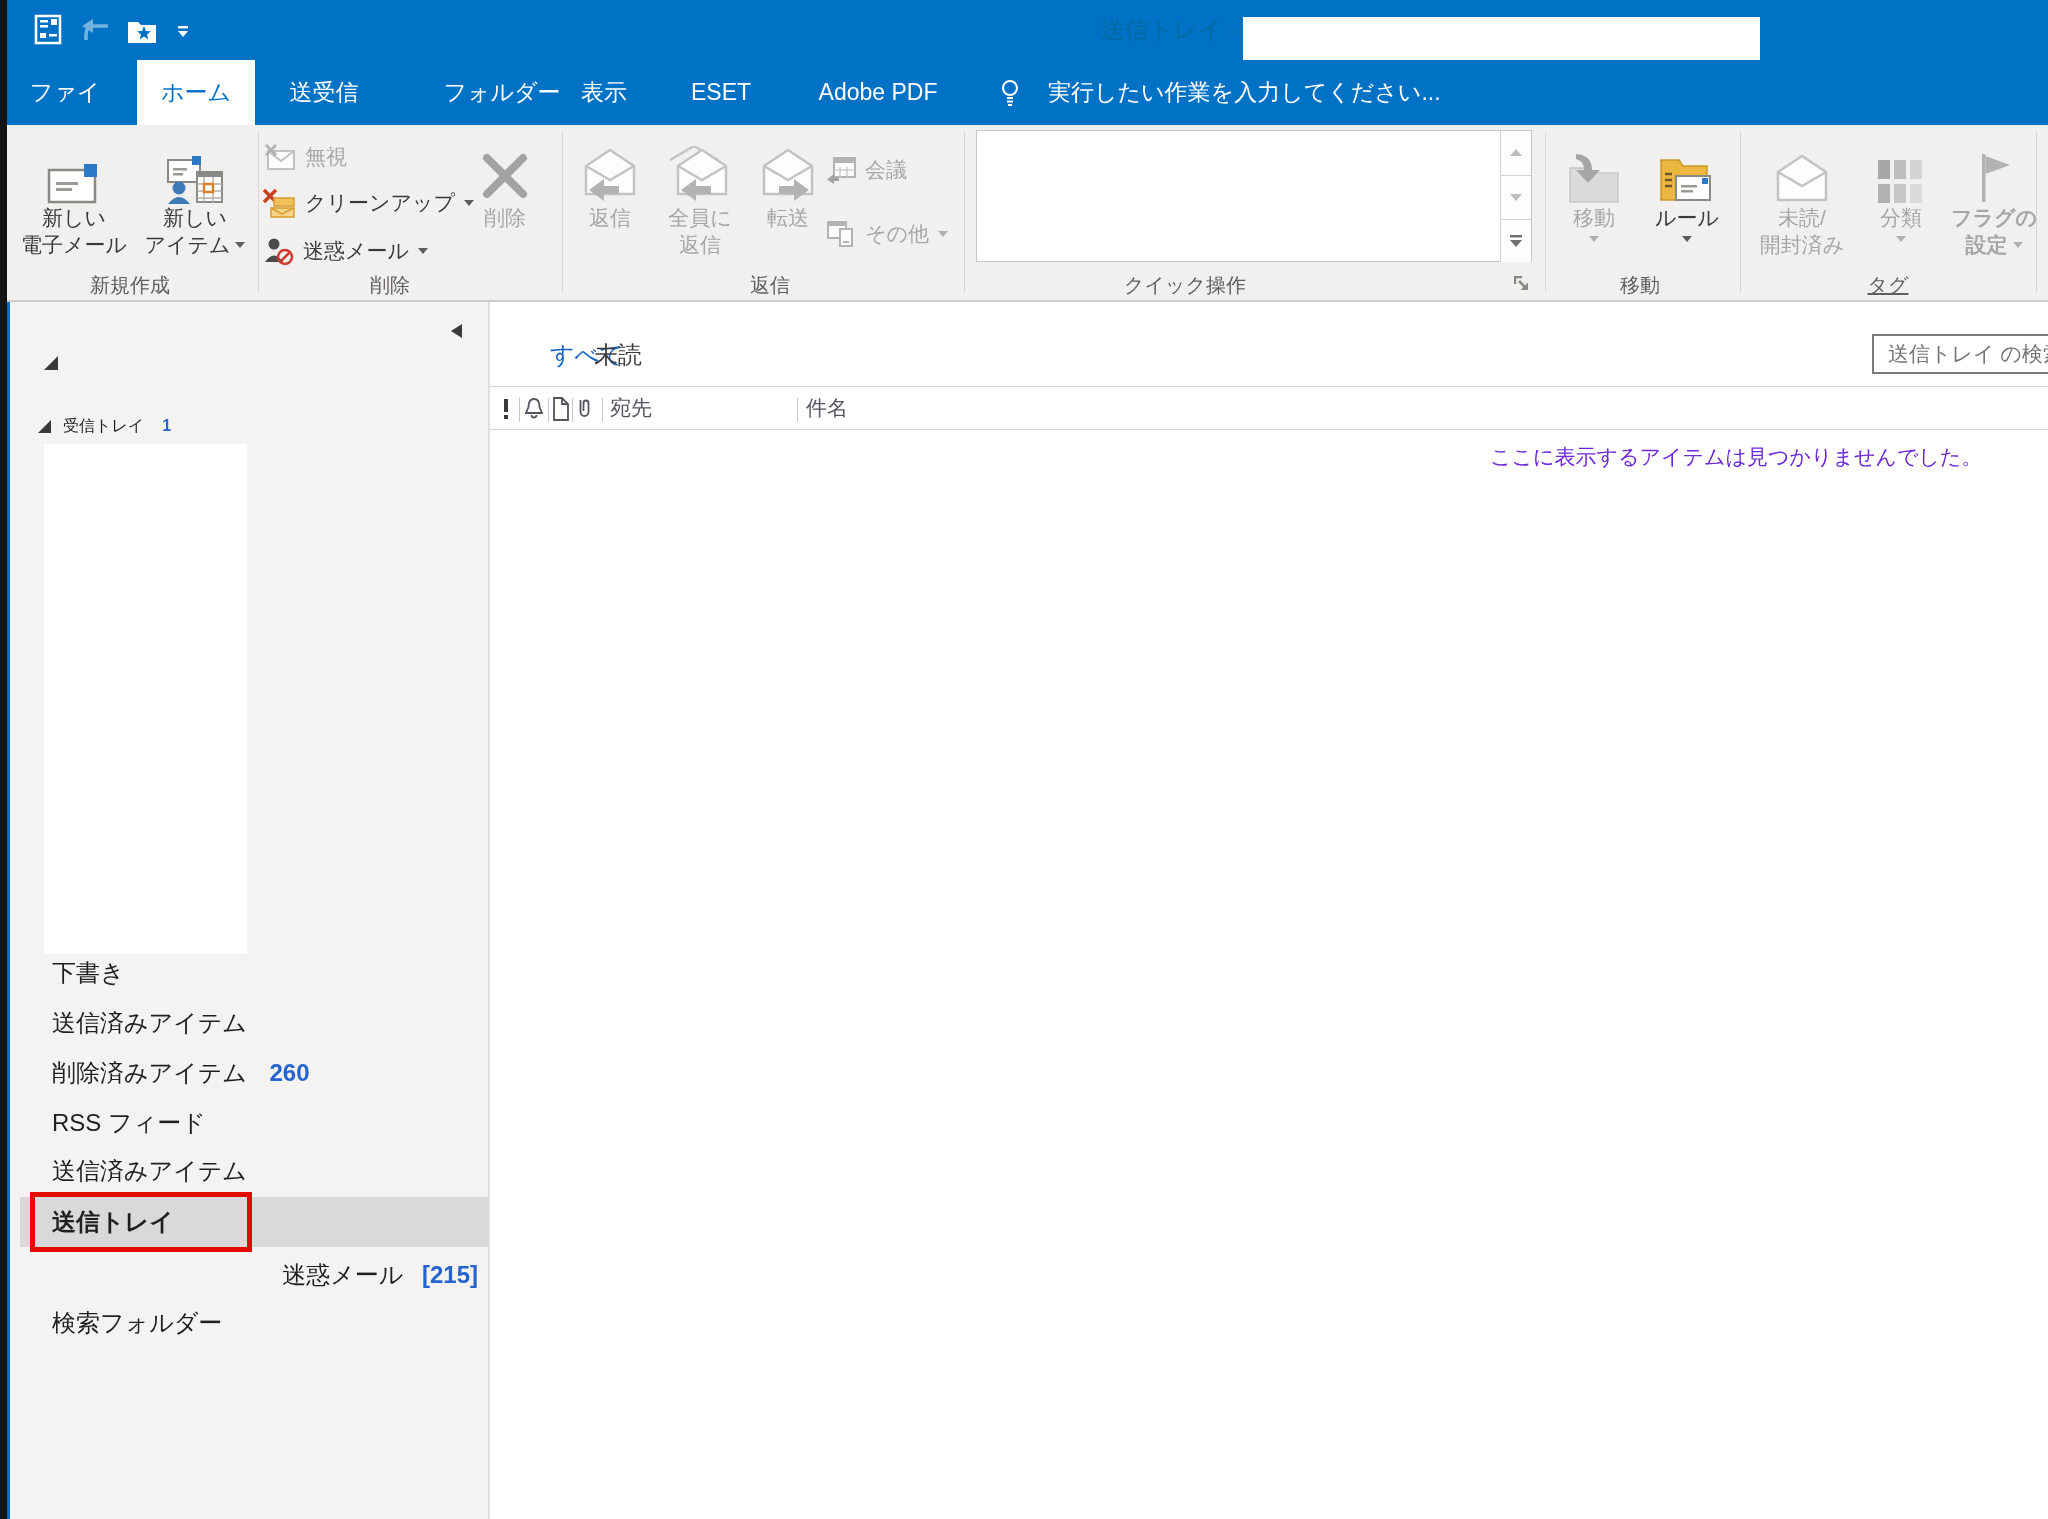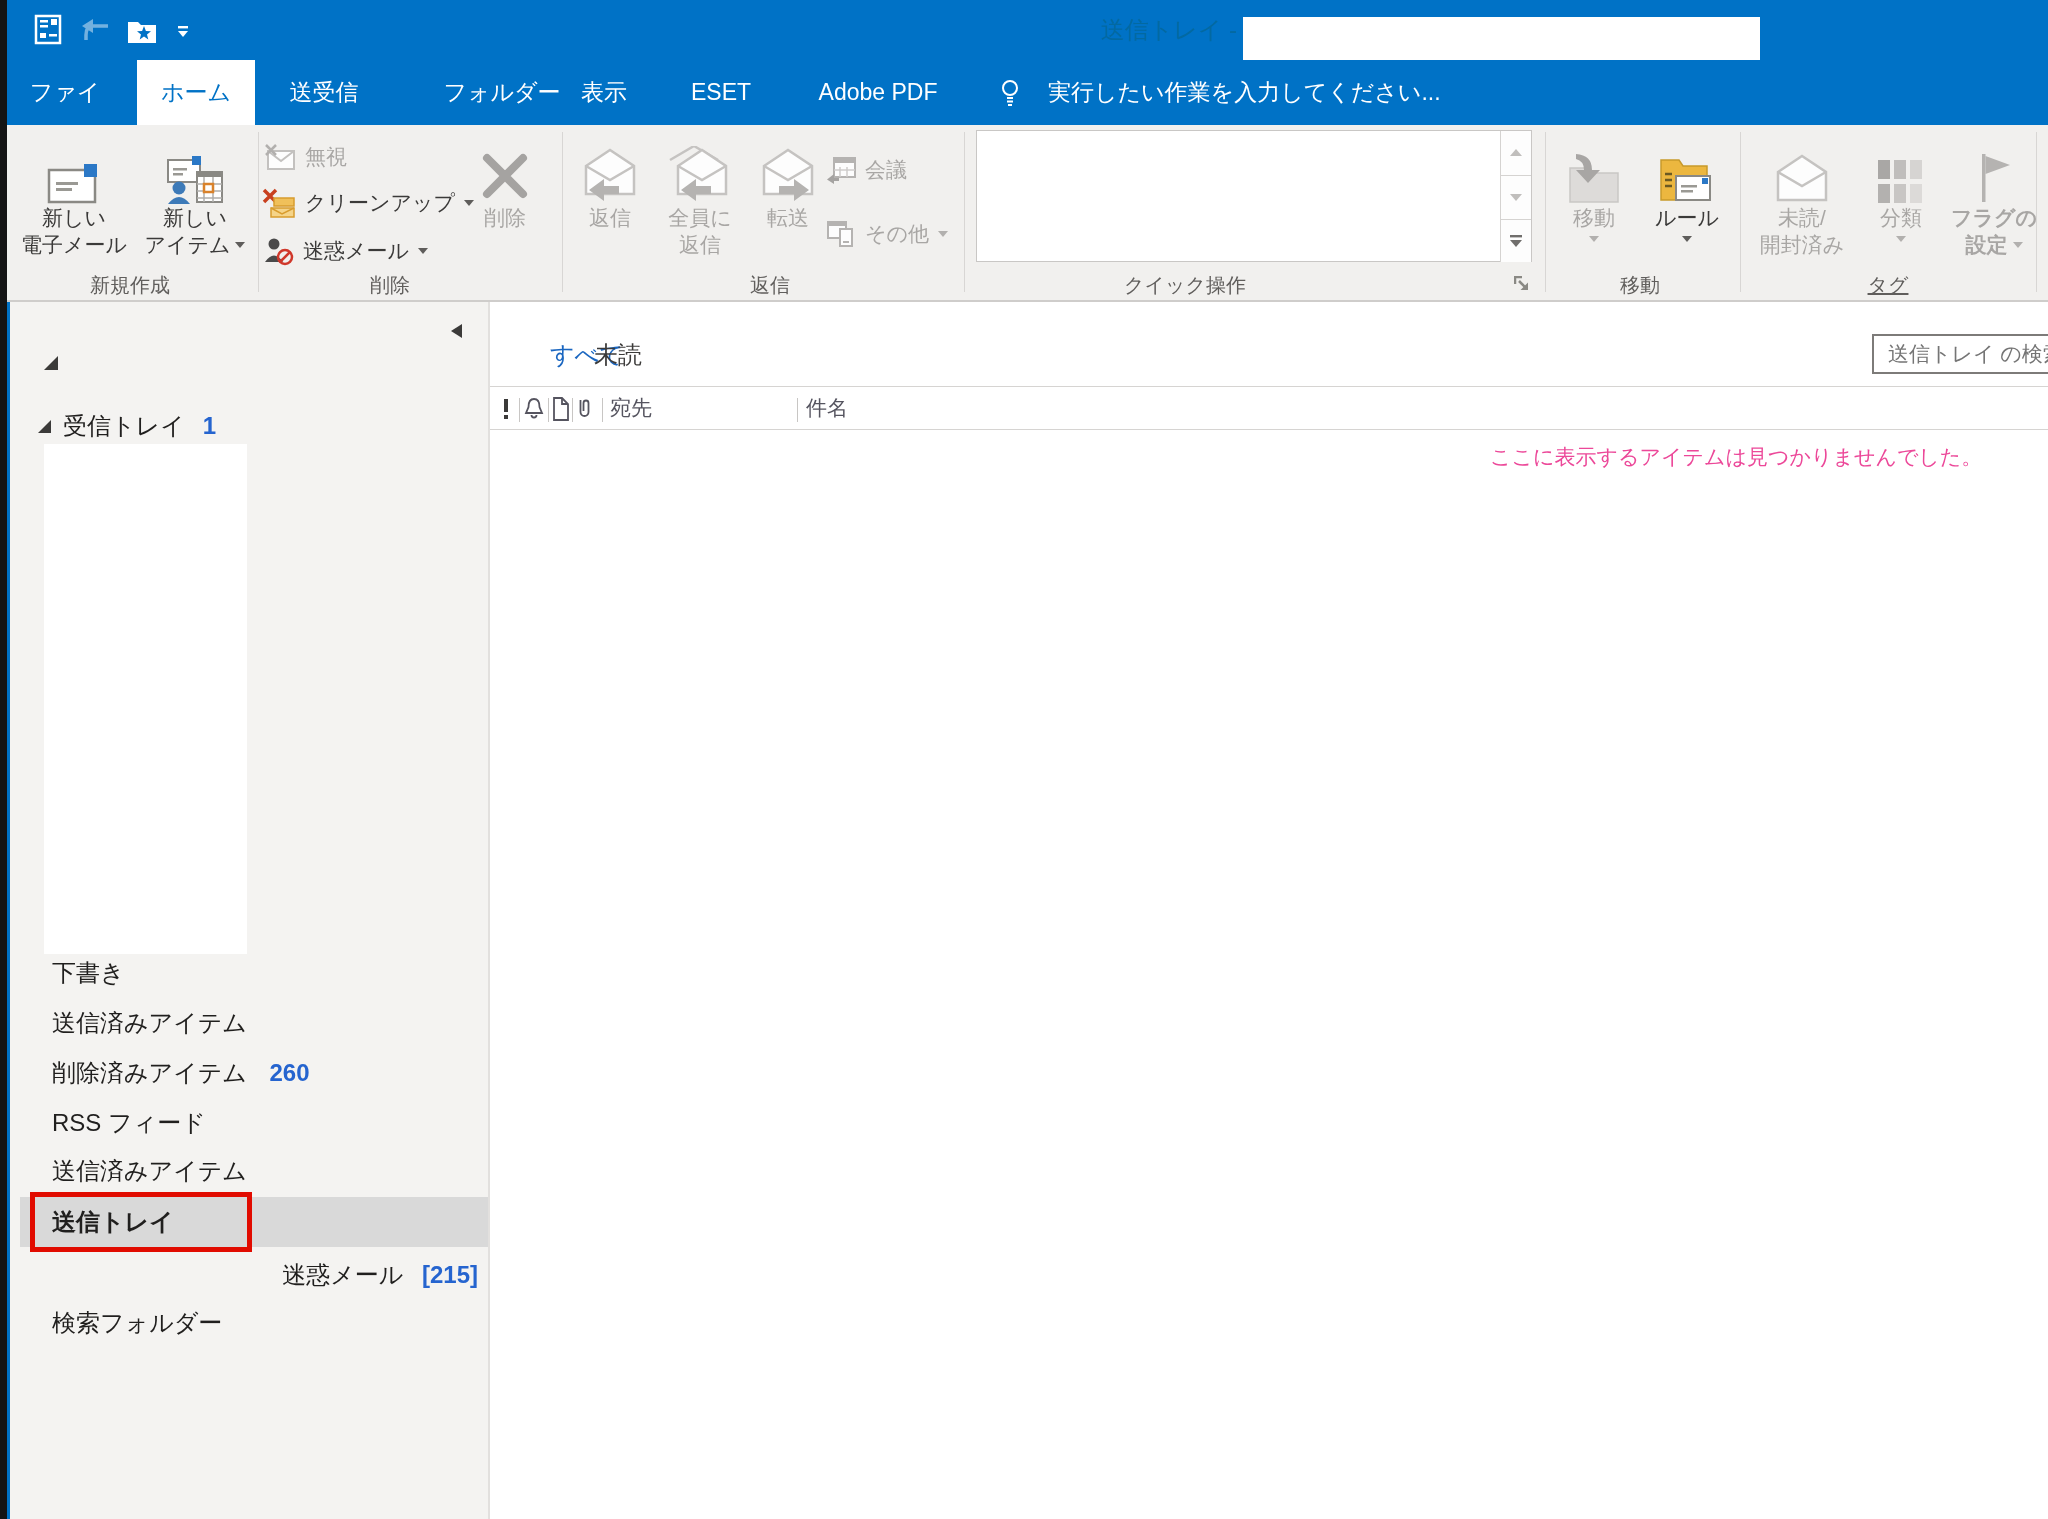--- a/index.html
+++ b/index.html
@@ -41,21 +41,21 @@
   .cnt{color:#2564cf;font-weight:bold;margin-left:16px;}
   
   #listpane{left:490px;top:302px;width:1558px;height:1217px;background:#fff;}
   .filter{top:340px;height:30px;line-height:30px;font-size:24px;cursor:pointer;}
   #searchbox{left:1872px;top:334px;width:200px;height:40px;border:2px solid #7d7b79;border-right:none;background:#fff;
              font-size:21px;color:#5b5a66;padding:0 0 0 14px;box-sizing:border-box;outline:none;
              font-family:"Liberation Sans","DejaVu Sans",sans-serif;}
   #colheader{left:490px;top:386px;width:1558px;height:44px;border-top:1px solid #d6d4d2;border-bottom:1px solid #d6d4d2;box-sizing:border-box;}
   .hsep{position:absolute;top:398px;width:1px;height:24px;background:#c8c6c4;}
   .coltxt{position:absolute;top:394px;font-size:21px;color:#55545f;cursor:pointer;}
-  #empty-msg{left:1490px;top:443px;font-size:21px;color:#ec4899;}
+  #empty-msg{left:1490px;top:443px;font-size:21px;color:#6d28d9;}
 </style>
 </head>
 <body>
 
 <div class="abs" id="edge-black"></div>
 <div class="abs" id="edge-blue"></div>
 
 <div class="abs" id="titlebar"></div>
 
 <div class="abs qat" style="left:33px;top:12px;width:32px;height:36px;">
@@ -343,21 +343,21 @@
 
 <div class="abs" id="sidebar"></div>
 <div class="abs" id="pane-div"></div>
 
 <div class="abs" style="left:44px;top:356px;width:16px;height:16px;cursor:pointer;">
   <svg width="14" height="14" viewBox="0 0 14 14">
     <polygon points="14,0 14,14 0,14" fill="#3b3a39"></polygon>
   </svg>
 </div>
 
-<div class="abs" style="left:38px;top:408px;height:36px;display:flex;align-items:center;gap:12px;font-size:24px;color:#201f1e;cursor:pointer;">
+<div class="abs" style="left:38px;top:408px;height:36px;display:flex;align-items:center;gap:12px;font-size:16px;color:#201f1e;cursor:pointer;">
   <svg width="13" height="13" viewBox="0 0 14 14">
     <polygon points="14,0 14,14 0,14" fill="#3b3a39"></polygon>
   </svg>
   <span>受信トレイ</span>
   <span class="cnt" style="margin-left:6px;">1</span>
 </div>
 
 <div class="abs" style="left:44px;top:444px;width:203px;height:510px;background:#fff;"></div>
 
 <div class="abs frow" style="top:949px;">

